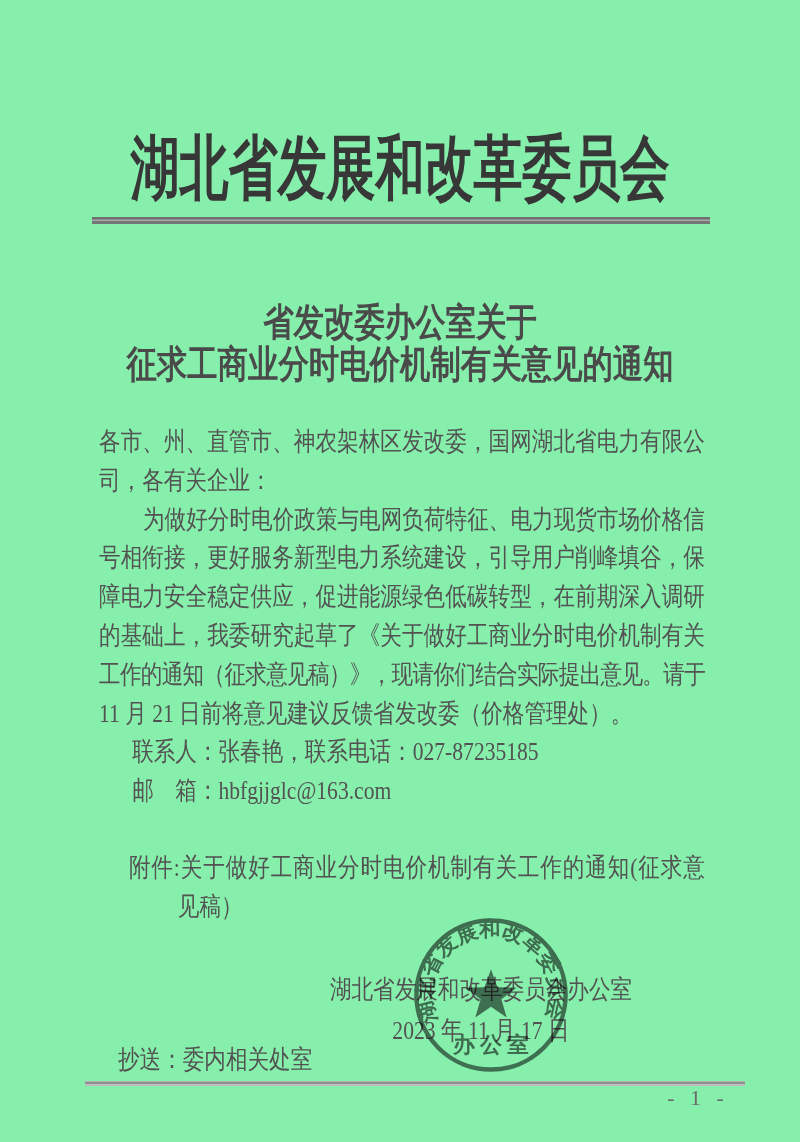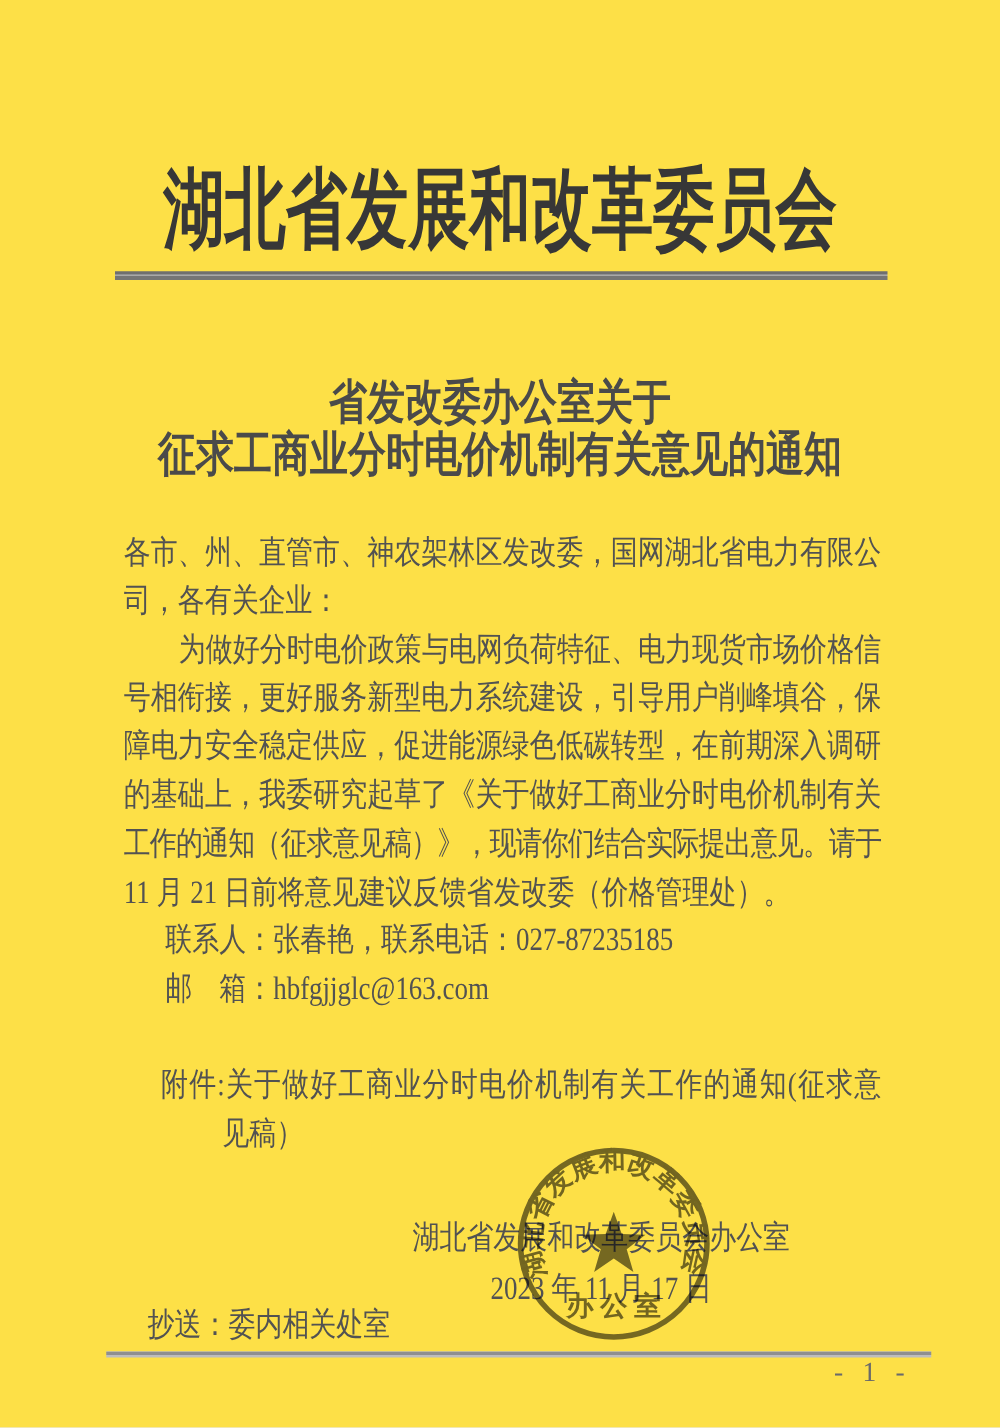--- a/index.html
+++ b/index.html
@@ -1,19 +1,19 @@
 <!DOCTYPE html>
 <html><head>
 <meta charset="utf-8">
 <style>
   html,body{margin:0;padding:0;background:#e8e8e8;}
   .page{
     position:relative;
     width:800px;height:1142px;
-    background:#fde047;
+    background:#86efac;
     overflow:hidden;
     font-family:"Liberation Serif","DejaVu Serif",serif;
     color:#525252;
   }
   
   .letterhead{
     position:absolute;left:0;top:128px;width:800px;margin:0;
     text-align:center;
     font-size:70px;font-weight:bold;line-height:82px;
     color:#373737;

